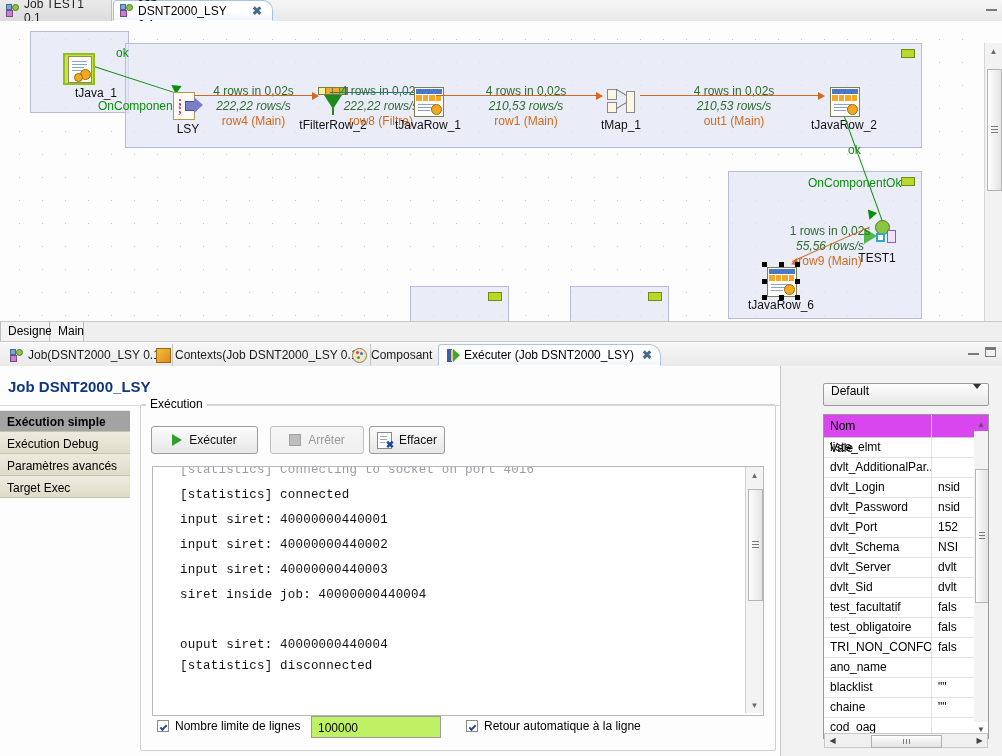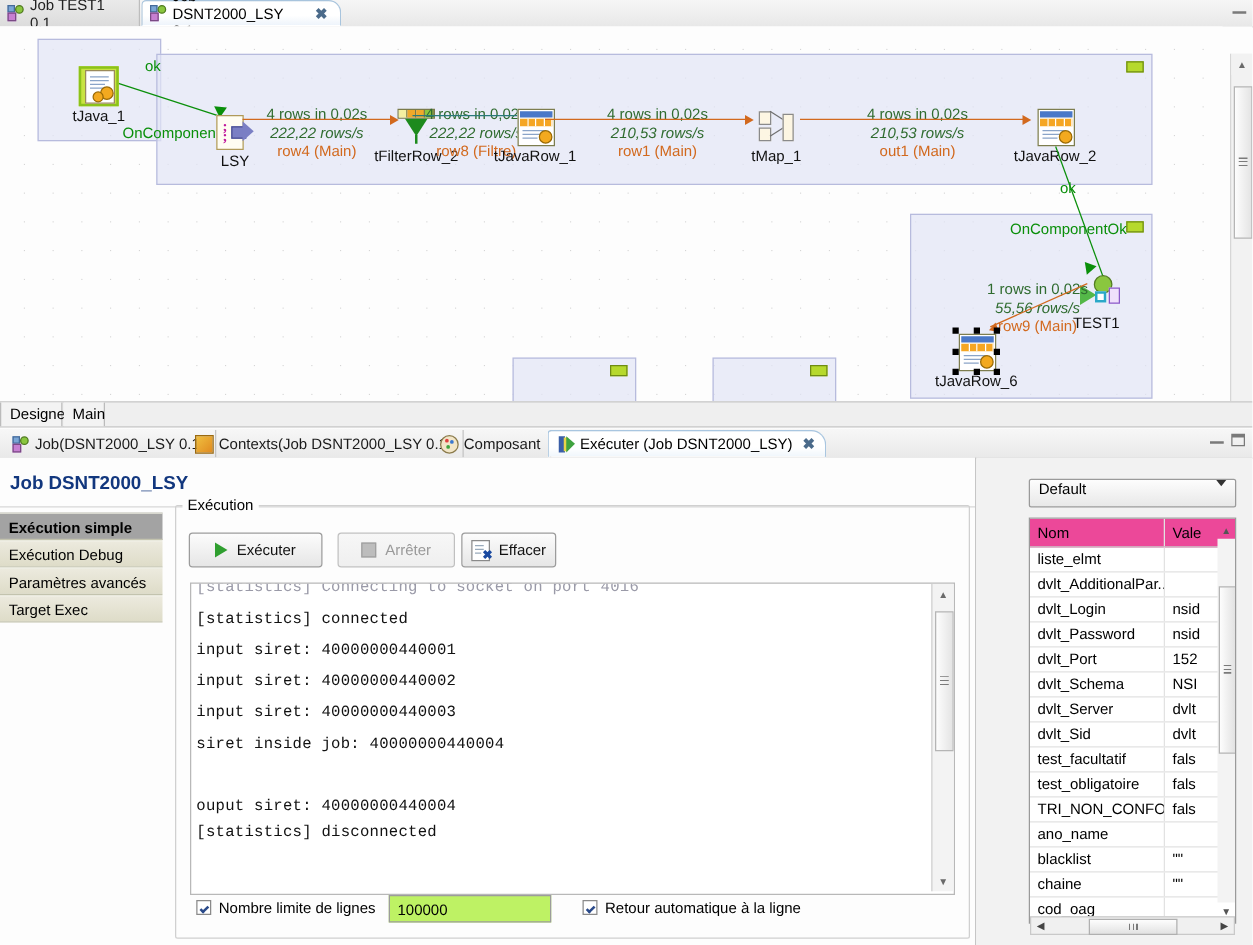--- a/index.html
+++ b/index.html
@@ -222,21 +222,21 @@
   .ic-clear i{position:absolute;left:2px;height:1px;width:7px;background:#9ab;}
   .ic-clear .x{position:absolute;right:-3px;bottom:-2px;color:#1a49a0;font:bold 10px "Liberation Sans",sans-serif;}
 
   .console {
     position:absolute; left:152px; top:466px; width:610px; height:248px;
     background:#ffffff; border:1px solid #b8b8b8; overflow:hidden;
   }
   .console-inner { position:absolute; left:4px; top:-9px; right:18px; }
   .cline {
     font-family:"Liberation Mono", monospace; font-size:12.5px; color:#111;
-    letter-spacing:0.2px; height:25px; line-height:25px; white-space:pre;
+    letter-spacing:0.2px; height:25px; line-height:25px; white-space:pre;margin-left:23px;
   }
   .cline.tight { height:17px; line-height:17px; }
   .cline.blue { color:#1515c8; font-style:italic; }
   .cvscroll { position:absolute; right:0; top:0; width:17px; height:246px; background:#f3f3f3; border-left:1px solid #cfcfcf; }
   .cvscroll .au,.cvscroll .ad { position:absolute;left:0;width:17px;height:16px;display:flex;align-items:center;justify-content:center;color:#6a6a6a;font-size:8px;}
   .cvscroll .au{top:0;} .cvscroll .ad{bottom:0;}
   .cvscroll .th { position:absolute;left:2px;top:22px;width:13px;height:110px;background:linear-gradient(to right,#fdfdfd,#e4e4e4);border:1px solid #b5b5b5;}
   .cvscroll .th .grip{position:absolute;left:3px;top:50%;margin-top:-4px;width:7px;height:7px;background:repeating-linear-gradient(to bottom,#7a7a7a 0 1px,transparent 1px 3px);}
 
   .chk { width:12px; height:12px; border:1px solid #8a8a8a; background:#fff; position:relative; box-sizing:border-box; }
@@ -267,21 +267,21 @@
     border:1px solid #9a9a9a; border-radius:2px;
     background:linear-gradient(to bottom,#fdfdfd,#e8e8e8);
     display:flex; align-items:flex-start; box-sizing:border-box;
   }
   .ctx-combo .cv { padding-left:7px; font-size:12px; flex:1; }
   .ctx-combo .chev { margin-right:7px; width:0;height:0;border-left:4px solid transparent;border-right:4px solid transparent;border-top:5px solid #333; }
   .ctx-table {
     position:absolute; left:42px; top:48px; width:166px; height:325px;
     background:#fff; border:1px solid #9a9a9a; box-sizing:border-box; overflow:hidden;
   }
-  .ctx-head { display:flex; height:22px; border-bottom:1px solid #c8c8c8; background:#ec4899; }
+  .ctx-head { display:flex; height:22px; border-bottom:1px solid #c8c8c8; background:#d946ef;flex-direction:column; }
   .ctx-head div { font-size:12px; line-height:22px; padding-left:6px; box-sizing:border-box; }
   .ctx-row { display:flex; height:19px; border-bottom:1px solid #e2e2e2; }
   .ctx-row div { font-size:12px; line-height:19px; padding-left:6px; box-sizing:border-box; overflow:hidden; white-space:nowrap; }
   .cc-name { width:108px; border-right:1px solid #e2e2e2; }
   .cc-val  { width:41px; }
   .ctx-vsb { position:absolute; right:0; top:16px; width:14px; bottom:16px; background:#f3f3f3; }
   .ctx-vsb .th { position:absolute; left:1px; top:38px; width:12px; height:132px; background:linear-gradient(to right,#fdfdfd,#e2e2e2); border:1px solid #b5b5b5; }
   .ctx-vsb .th .grip{position:absolute;left:3px;top:50%;margin-top:-4px;width:6px;height:7px;background:repeating-linear-gradient(to bottom,#7a7a7a 0 1px,transparent 1px 3px);}
   .ctx-vsb .au,.ctx-vsb .ad{position:absolute;left:0;width:14px;height:14px;display:flex;align-items:center;justify-content:center;font-size:8px;color:#555;}
   .ctx-vsb .au{top:-14px;} .ctx-vsb .ad{bottom:-14px;}
@@ -335,21 +335,21 @@
       </div>
       <div class="subjob" style="left:570px; top:265px; width:97px; height:56px;">
         <span class="collapse"></span>
       </div>
 
       <div class="trig-lbl" style="left:116px; top:25px;">ok</div>
       <div class="trig-line" style="left:85px; top:42px; width:96px; transform:rotate(18deg);"></div>
       <div class="trig-head" style="left:170px; top:62px; transform:rotate(125deg);"></div>
       <div class="trig-lbl" style="left:98px; top:78px;">OnComponentOk</div>
 
-      <div class="comp" style="left:41px; top:32px;">
+      <div class="comp" style="left:41px; top:32px;text-align:right;">
         <div class="icon32">
           <div style="position:absolute;left:0;top:0;width:32px;height:32px;background:#c8e342;border:2px solid #8cc21a;box-sizing:border-box;"></div>
           <div class="ic-doc" style="left:5px;top:3px;width:22px;height:25px;">
             <i style="top:4px;width:15px;"></i>
               <i style="top:7px;width:15px;"></i>
               <i style="top:10px;width:12px;"></i>
               <i style="top:13px;width:15px;"></i>
           </div>
           <span class="ic-gear" style="left:17px;top:16px;"></span>
           <span class="ic-gear" style="left:11px;top:20px;width:7px;height:7px;"></span>

